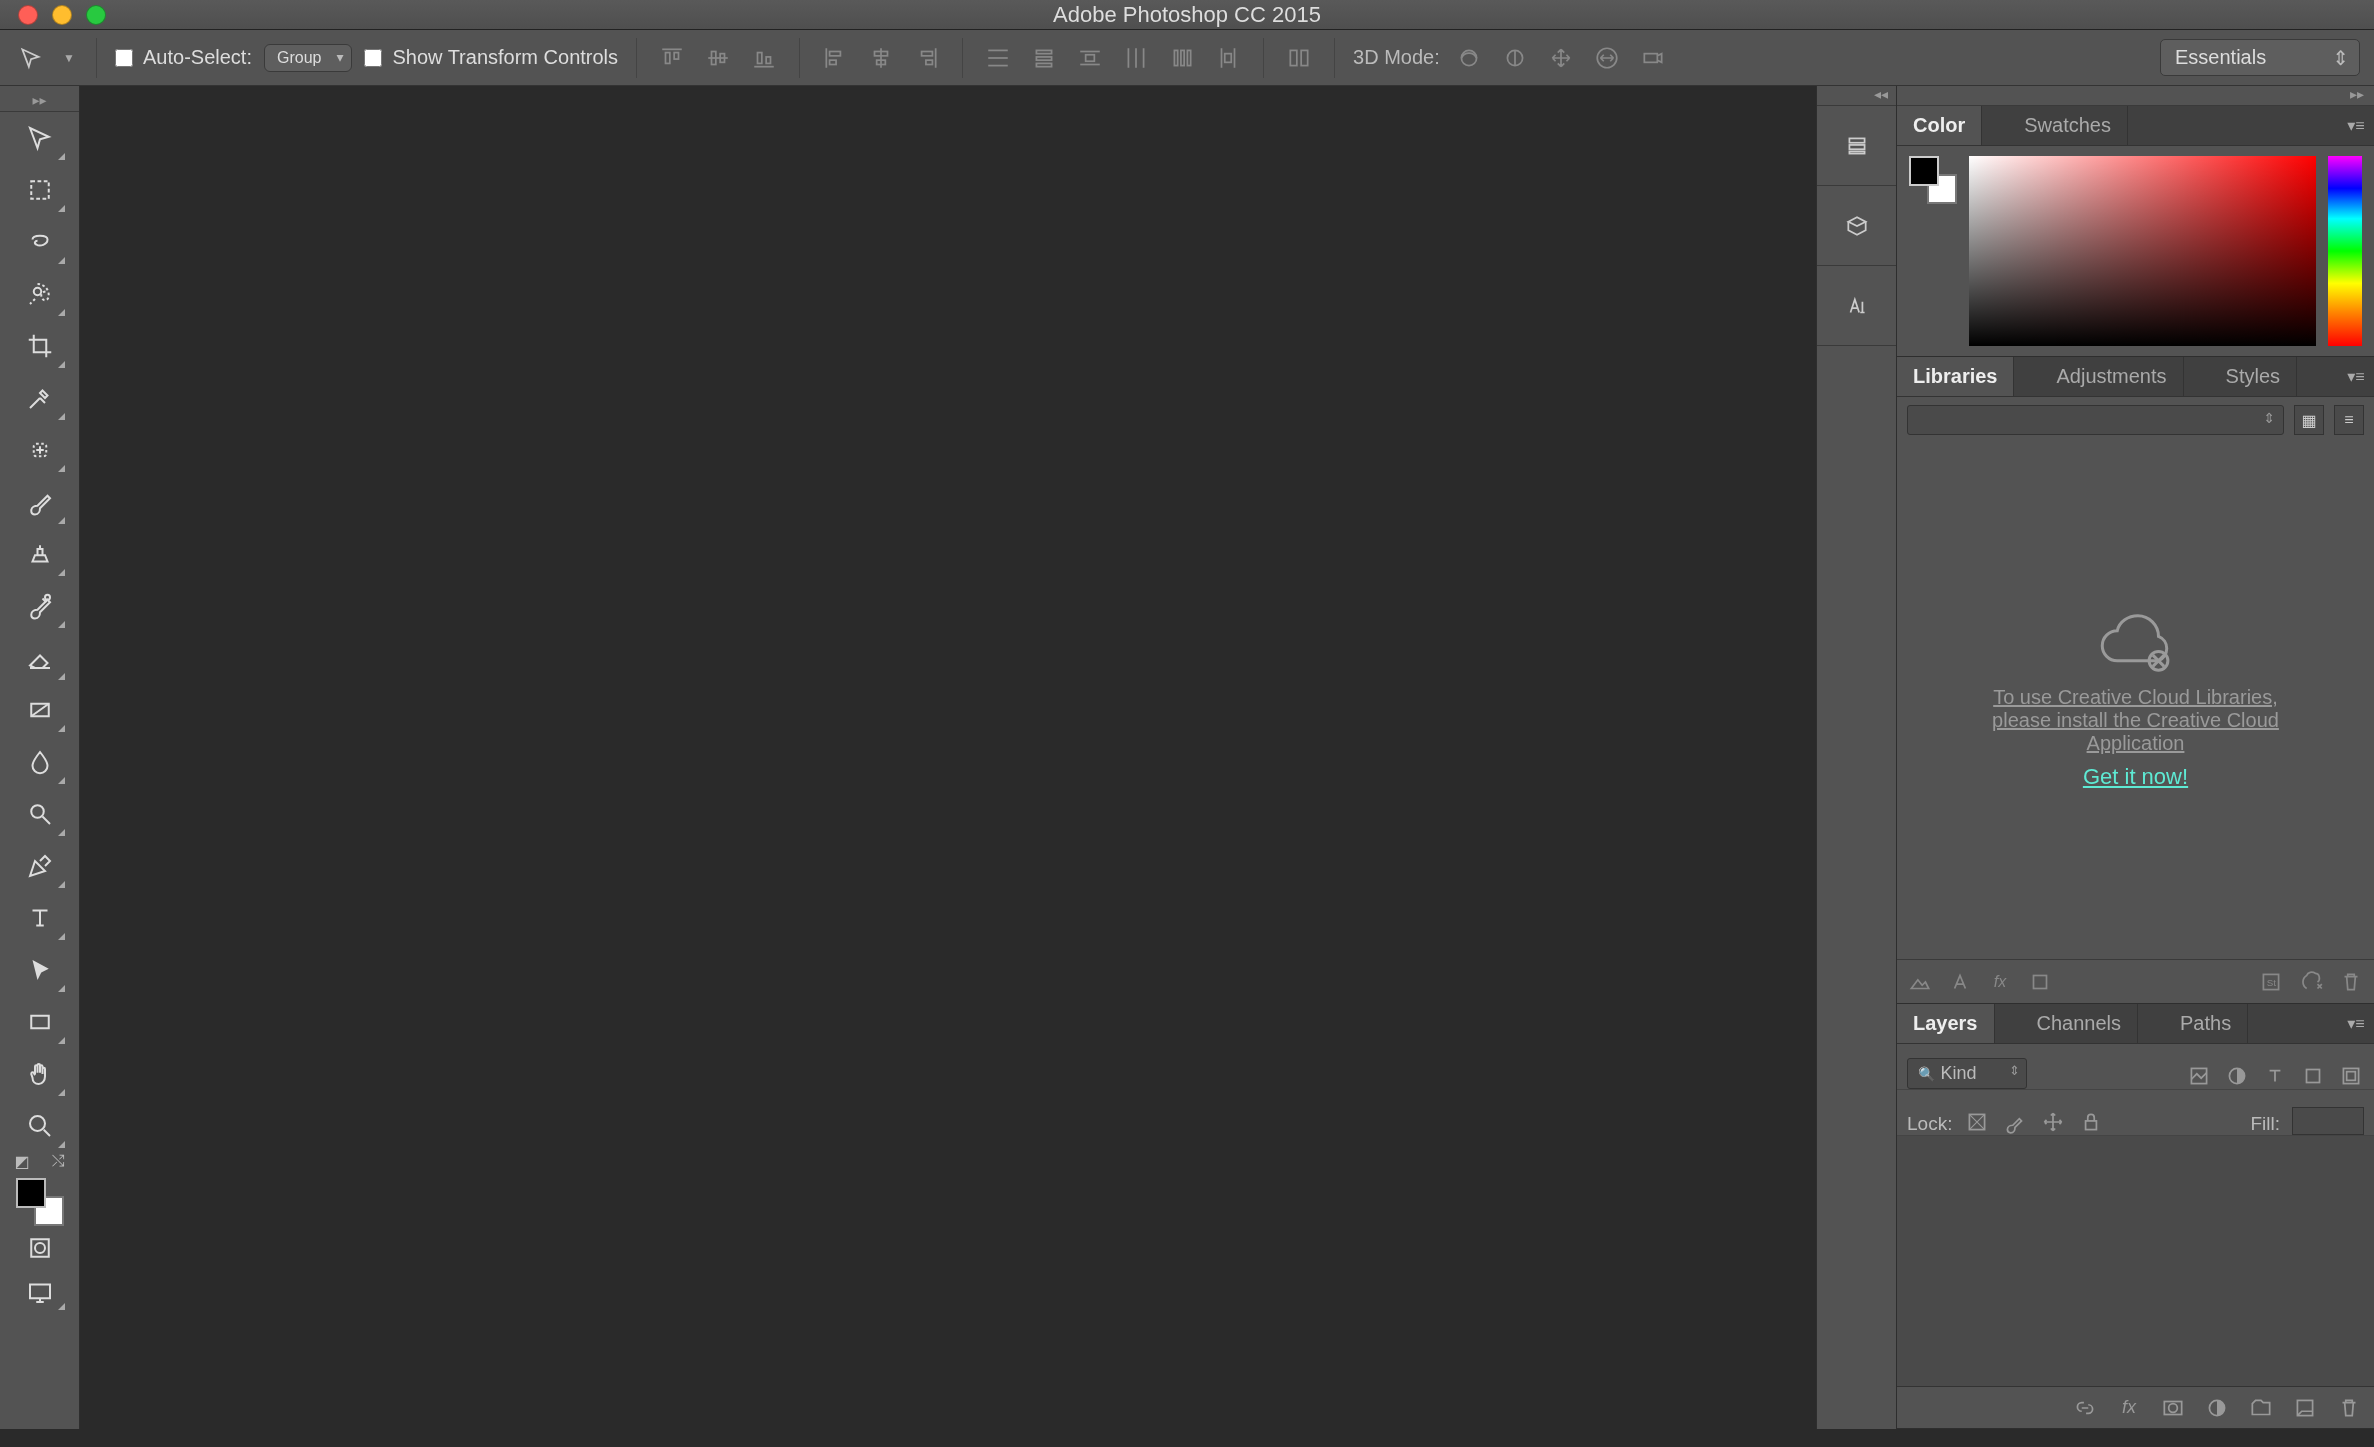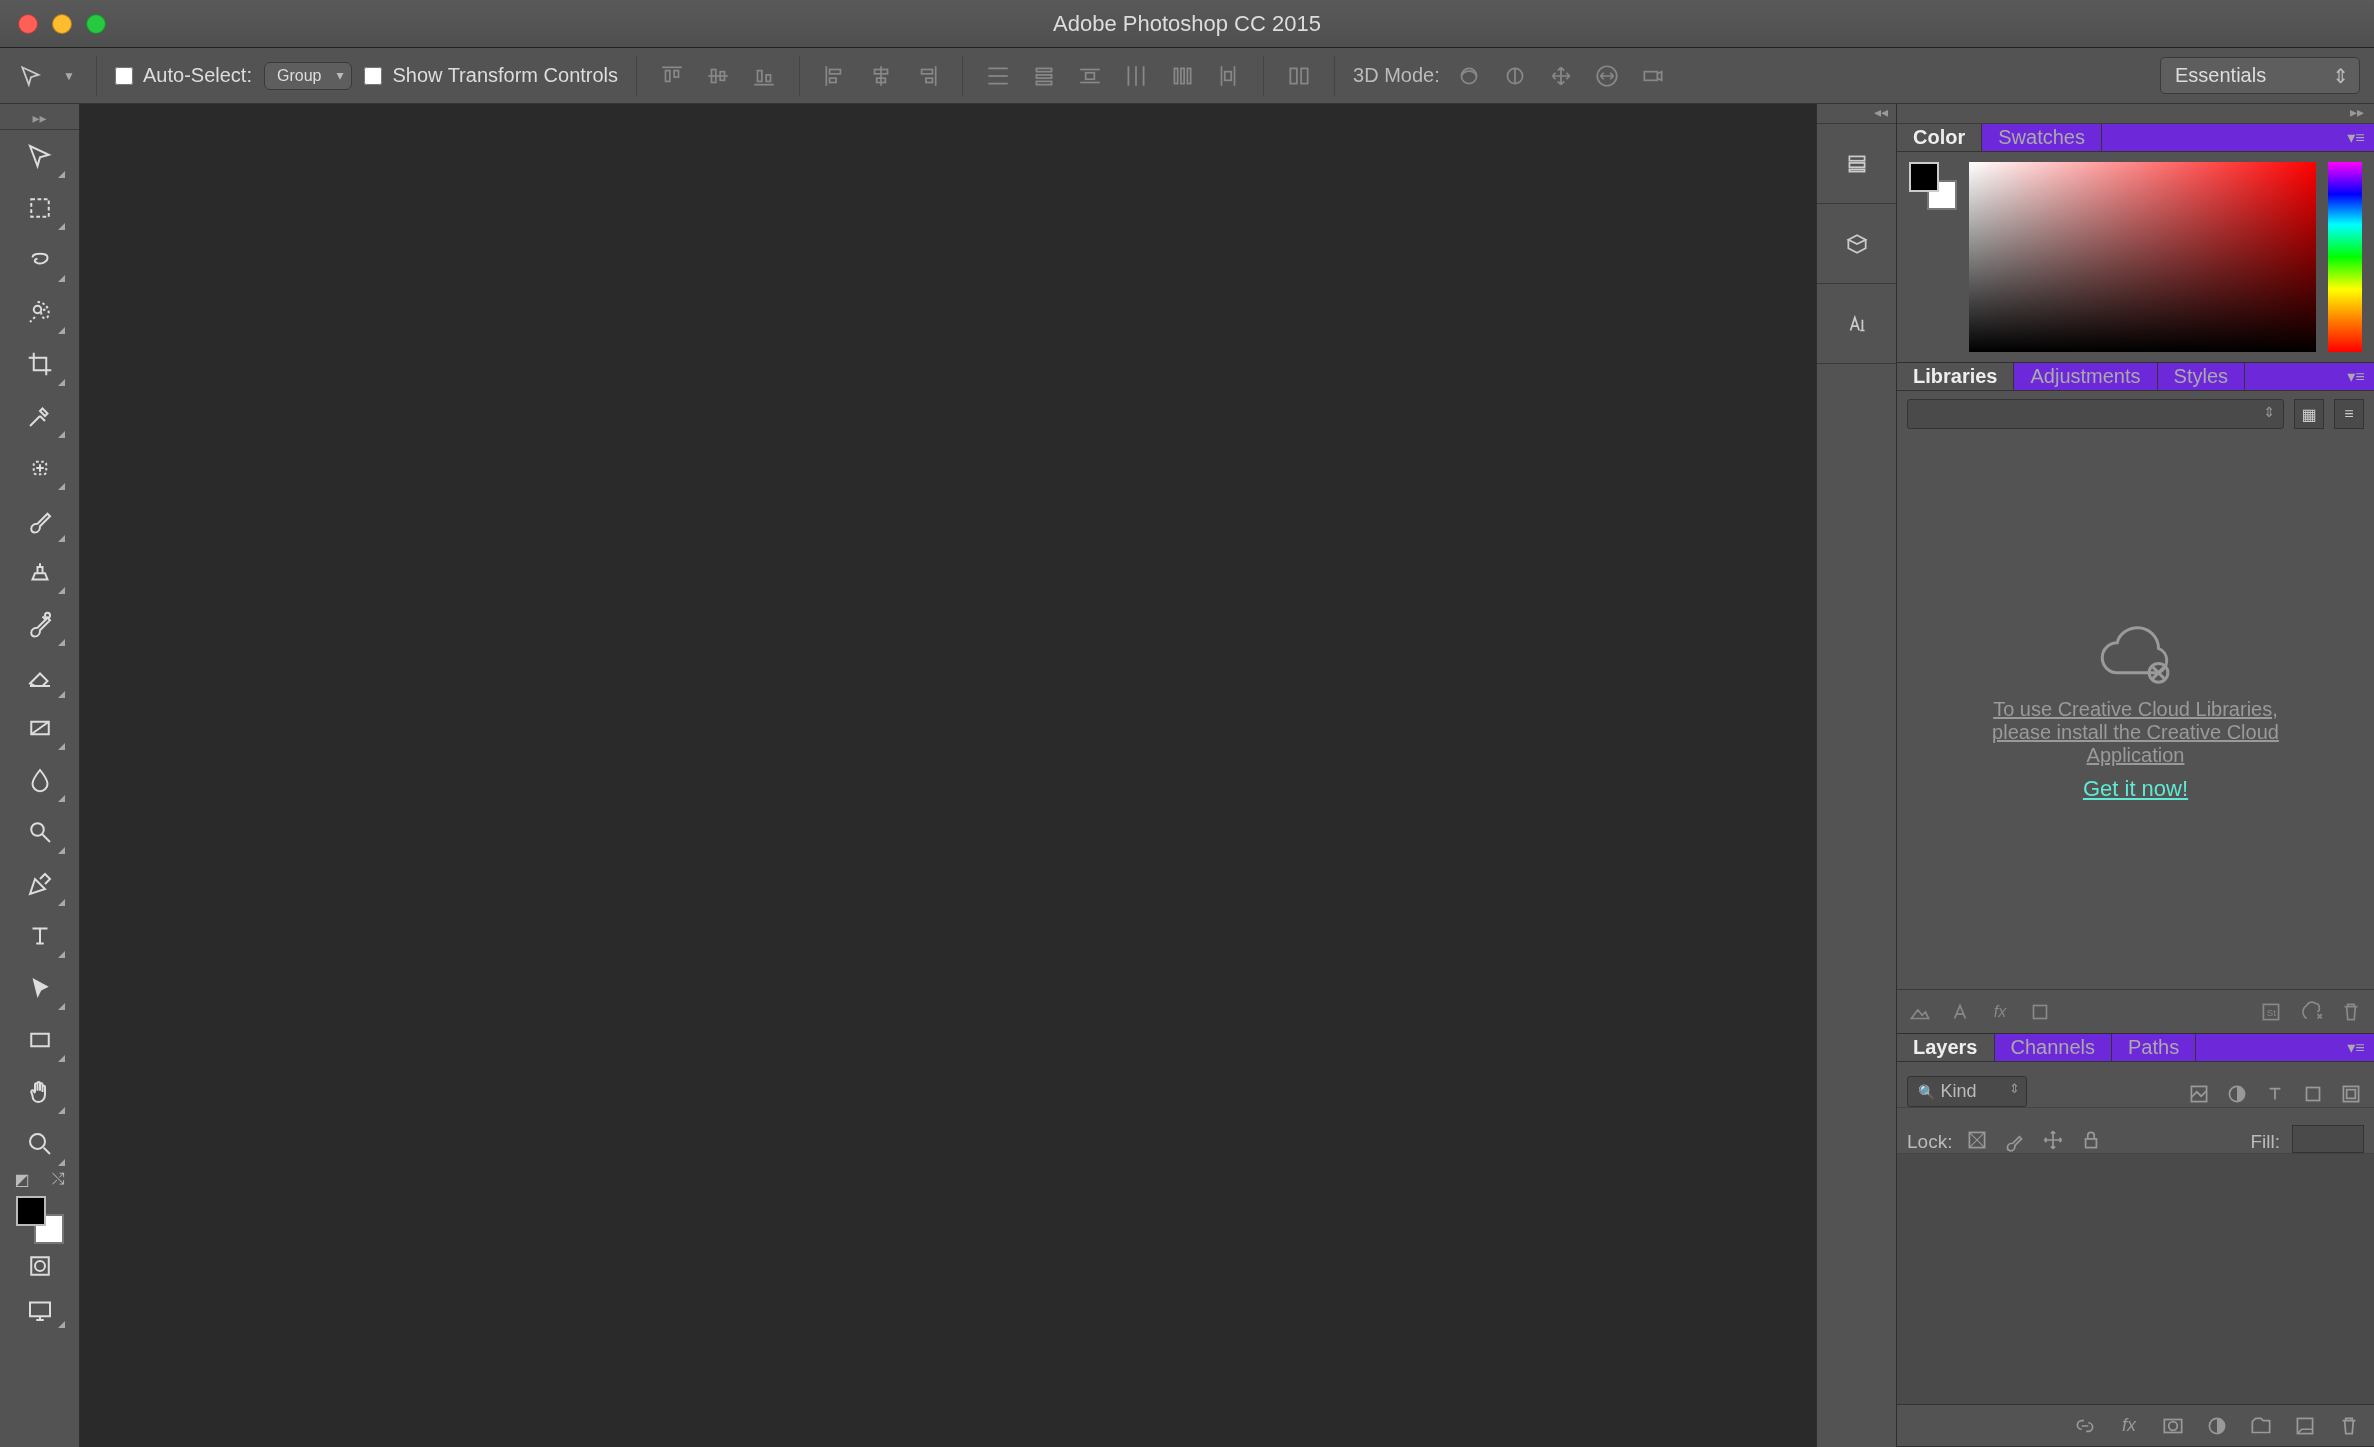--- a/index.html
+++ b/index.html
@@ -1,20 +1,20 @@
 <!DOCTYPE html>
 <html><head>
 <meta charset="utf-8">
 <style>
 * { margin: 0; padding: 0; box-sizing: border-box; font-family: -apple-system, "Lucida Grande", sans-serif; user-select: none; }
 body { background: #2a2a2a; width: 2374px; height: 1447px; transform-origin: top left; overflow: hidden; }
 
 html, body { }
 
-.titlebar { height: 48px; background: linear-gradient(#595959,#4f4f4f); display: flex; align-items: center; position: relative; border-bottom: 1px solid #222; }
+.titlebar { height: 30px; background: linear-gradient(#595959,#4f4f4f); display: flex; align-items: center; position: relative; border-bottom: 1px solid #222; }
 .traffic { display: flex; gap: 14px; padding-left: 18px; }
 .traffic div { width: 20px; height: 20px; border-radius: 50%; border: 1px solid rgba(0,0,0,.3); }
 .tl-close { background: #ff5f57; }
 .tl-min   { background: #ffbd2e; }
 .tl-max   { background: #28c940; }
 .titlebar-title { position: absolute; left: 0; right: 0; text-align: center; color: #ddd; font-size: 22px; pointer-events: none; }
 
 .optionsbar { height: 56px; background: #535353; border-bottom: 1px solid #333; display: flex; align-items: center; padding: 0 14px; gap: 12px; color: #ddd; font-size: 20px; }
 .opt-icon { width: 34px; height: 34px; display: flex; align-items: center; justify-content: center; color: #ccc; }
 .opt-sep { width: 1px; height: 40px; background: #444; margin: 0 6px; }
@@ -41,21 +41,21 @@
 .canvas { flex: 1; background: #2a2a2a; }
 
 .dock-strip { width: 80px; background: #535353; border-left: 1px solid #2e2e2e; display: flex; flex-direction: column; align-items: center; }
 .dock-strip .collapse { height: 20px; width: 100%; color: #999; font-size: 14px; display: flex; justify-content: flex-end; padding-right: 8px; border-bottom: 1px solid #3a3a3a; }
 .dock-strip .slot { width: 100%; height: 80px; border-bottom: 1px solid #3a3a3a; display: flex; align-items: center; justify-content: center; color: #ccc; }
 
 .panels { width: 478px; background: #535353; border-left: 1px solid #2e2e2e; display: flex; flex-direction: column; }
 .panel-collapse { height: 20px; color: #999; font-size: 14px; display: flex; justify-content: flex-end; padding-right: 10px; border-bottom: 1px solid #3a3a3a; }
 
 .panel { border-bottom: 1px solid #2e2e2e; display: flex; flex-direction: column; }
-.tabs { height: 28px; background: #6d28d9; display: flex; align-items: stretch; border-bottom: 1px solid #333; position: relative; }
+.tabs { height: 40px; background: #404040; display: flex; align-items: stretch; border-bottom: 1px solid #333; position: relative; gap: 26px; }
 .tab { padding: 0 16px; display: flex; align-items: center; color: #aaa; font-size: 20px; border-right: 1px solid #333; }
 .tab.active { background: #535353; color: #eee; font-weight: 600; }
 .tabs .menu { margin-left: auto; width: 36px; display: flex; align-items: center; justify-content: center; color: #aaa; font-size: 16px; }
 
 .color-body { display: flex; padding: 10px 12px; gap: 12px; height: 210px; }
 .color-fgbg { width: 48px; height: 48px; position: relative; }
 .color-fgbg .bg { position: absolute; right: 0; bottom: 0; width: 30px; height: 30px; background: #fff; border: 2px solid #777; }
 .color-fgbg .fg { position: absolute; left: 0; top: 0; width: 30px; height: 30px; background: #000; border: 2px solid #ccc; }
 .color-picker { flex: 1; background: linear-gradient(to bottom, rgba(0,0,0,0), #000), linear-gradient(to right, #fff, #ff0000); position: relative; }
 .hue-strip { width: 34px; background: linear-gradient(to bottom, #ff00ff 0%, #0000ff 17%, #00ffff 33%, #00ff00 50%, #ffff00 67%, #ff8000 83%, #ff0000 100%); }

